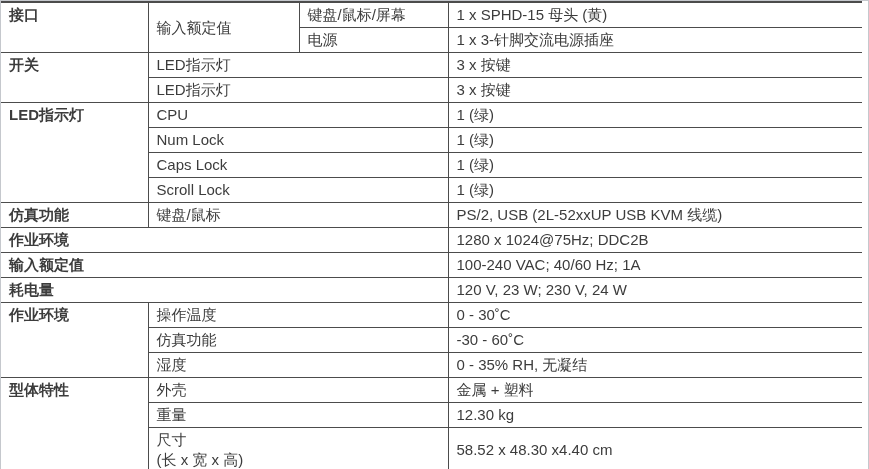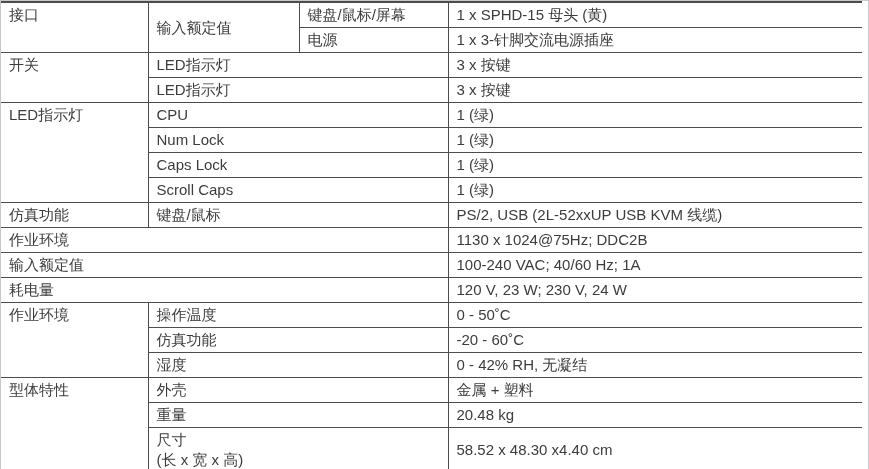--- a/index.html
+++ b/index.html
@@ -23,21 +23,21 @@
   table.spec td {
     border: 1px solid #4c4c4c;
     padding: 2px 8px;
     font-size: 15px;
     line-height: 20px;
     color: #3c3c3c;
     vertical-align: middle;
     overflow: hidden;
   }
   table.spec td.cat {
-    font-weight: normal;
+    font-weight: bold;
     vertical-align: top;
   }
   table.spec td.dim {
     white-space: pre-line;
   }
 </style>
 </head>
 <body>
 
 <div class="spec-wrapper">
@@ -75,61 +75,61 @@
       </tr>
       <tr>
         <td colspan="2">Num Lock</td>
         <td>1 (绿)</td>
       </tr>
       <tr>
         <td colspan="2">Caps Lock</td>
         <td>1 (绿)</td>
       </tr>
       <tr>
-        <td colspan="2">Scroll Caps</td>
+        <td colspan="2">Scroll Lock</td>
         <td>1 (绿)</td>
       </tr>
       <tr>
         <td class="cat">仿真功能</td>
         <td colspan="2">键盘/鼠标</td>
         <td>PS/2, USB (2L-52xxUP USB KVM 线缆)</td>
       </tr>
       <tr>
         <td class="cat" colspan="3">作业环境</td>
-        <td>1130 x 1024@75Hz; DDC2B</td>
+        <td>1280 x 1024@75Hz; DDC2B</td>
       </tr>
       <tr>
         <td class="cat" colspan="3">输入额定值</td>
         <td>100-240 VAC; 40/60 Hz; 1A</td>
       </tr>
       <tr>
         <td class="cat" colspan="3">耗电量</td>
         <td>120 V, 23 W; 230 V, 24 W</td>
       </tr>
       <tr>
         <td class="cat" rowspan="3">作业环境</td>
         <td colspan="2">操作温度</td>
-        <td>0 - 50˚C</td>
+        <td>0 - 30˚C</td>
       </tr>
       <tr>
         <td colspan="2">仿真功能</td>
-        <td>-20 - 60˚C</td>
+        <td>-30 - 60˚C</td>
       </tr>
       <tr>
         <td colspan="2">湿度</td>
-        <td>0 - 42% RH, 无凝结</td>
+        <td>0 - 35% RH, 无凝结</td>
       </tr>
       <tr>
         <td class="cat" rowspan="3">型体特性</td>
         <td colspan="2">外壳</td>
         <td>金属 + 塑料</td>
       </tr>
       <tr>
         <td colspan="2">重量</td>
-        <td>20.48 kg</td>
+        <td>12.30 kg</td>
       </tr>
       <tr>
         <td colspan="2" class="dim">尺寸
 (长 x 宽 x 高)</td>
         <td>58.52 x 48.30 x4.40 cm</td>
       </tr>
     </tbody>
   </table>
 </div>
 

